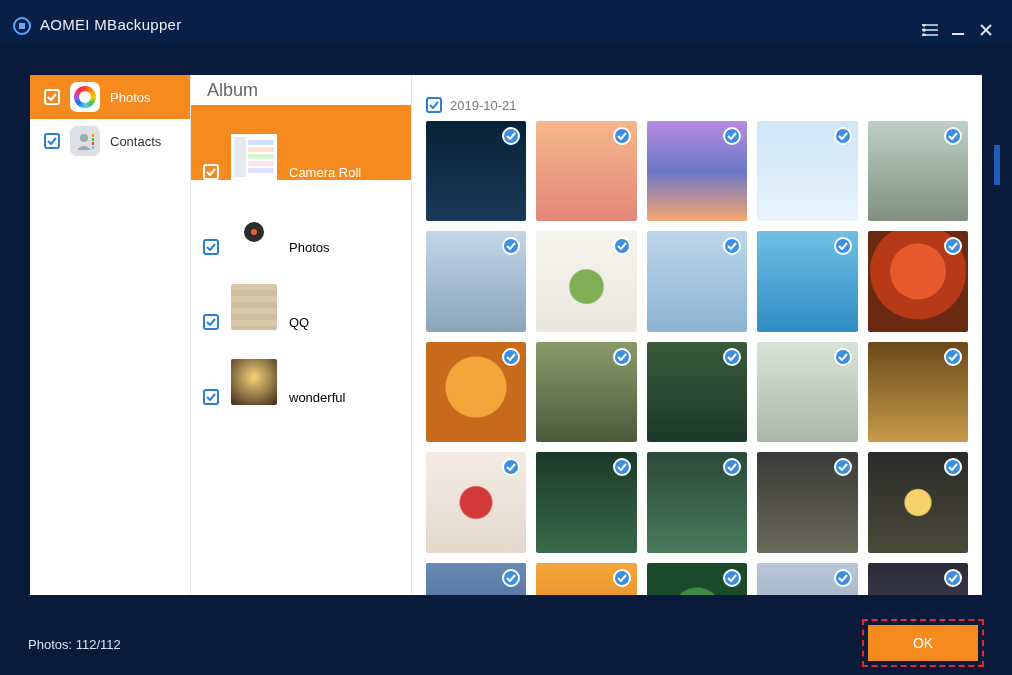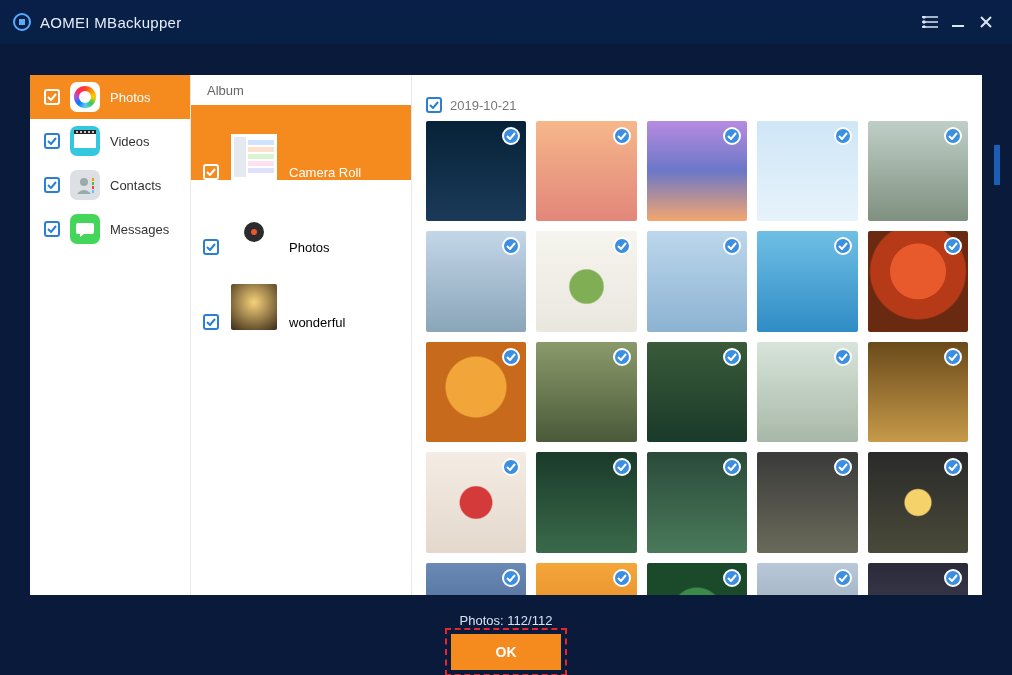--- a/index.html
+++ b/index.html
@@ -1,61 +1,61 @@
 <!DOCTYPE html>
 <html><head>
 <meta charset="utf-8">
 <style>
 * { margin: 0; padding: 0; box-sizing: border-box; font-family: -apple-system, "Segoe UI", Arial, sans-serif; }
 body { width: 1012px; height: 675px; background: #0a1a3a; overflow: hidden; }
 
-.titlebar { height: 44px; background: linear-gradient(180deg, #0a1f48, #072045); display: flex; align-items: center; padding: 4px 12px; color: #e7eefb; }
+.titlebar { height: 44px; background: linear-gradient(180deg, #0a1f48, #072045); display: flex; padding: 16px 12px; color: #e7eefb; }
 .titlebar .logo { width: 20px; height: 20px; margin-right: 8px; display: inline-flex; align-items: center; justify-content: center; }
 .titlebar .title { font-size: 15px; font-weight: 500; letter-spacing: .3px; flex: 1; }
 .titlebar .win-btn { width: 28px; height: 28px; display: flex; align-items: center; justify-content: center; color: #dbe6f5; cursor: pointer; }
 
 .content { position: absolute; top: 75px; left: 30px; right: 30px; bottom: 80px; background: #fff; display: flex; }
 
 .sidebar { width: 160px; background: #fff; padding-top: 0; }
 .side-item { height: 44px; display: flex; align-items: center; padding-left: 14px; cursor: pointer; }
 .side-item.active { background: #f58a1f; color: #fff; }
 .side-item .chk { width: 16px; height: 16px; border: 2px solid #2a7fd4; border-radius: 3px; display: flex; align-items: center; justify-content: center; margin-right: 10px; flex-shrink: 0; }
 .side-item.active .chk { border-color: #fff; }
 .side-item .chk svg { stroke: #2a7fd4; }
 .side-item.active .chk svg { stroke: #fff; }
 .side-item .icn { width: 30px; height: 30px; border-radius: 7px; margin-right: 10px; display: flex; align-items: center; justify-content: center; background: #fff; flex-shrink: 0; }
 .side-item .lbl { font-size: 13px; color: #333; }
 .side-item.active .lbl { color: #fff; }
 
 .albums { width: 222px; border-left: 1px solid #e9e9e9; border-right: 1px solid #e9e9e9; }
-.alb-head { height: 30px; display: flex; align-items: center; padding-left: 16px; font-size: 13px; color: #666; }
+.alb-head { height: 30px; display: flex; align-items: center; padding-left: 16px; font-size: 18px; color: #666; }
 .alb-item { height: 75px; display: flex; align-items: flex-end; padding: 0 12px; cursor: pointer; }
 .alb-item.active { background: #f58a1f; color: #fff; }
 .alb-item .chk { width: 16px; height: 16px; border: 2px solid #2a7fd4; border-radius: 3px; display: flex; align-items: center; justify-content: center; margin-right: 12px; flex-shrink: 0; }
 .alb-item.active .chk { border-color: #fff; }
 .alb-item .chk svg { stroke: #2a7fd4; }
 .alb-item.active .chk svg { stroke: #fff; }
 .alb-item .thumb { width: 46px; height: 46px; margin-right: 12px; background: #ddd; border-radius: 2px; flex-shrink: 0; }
 .alb-item .albname { font-size: 13px; }
 .alb-item.active .albname { color: #fff; }
 
 .photo-pane { flex: 1; padding: 22px 8px; overflow: hidden; position: relative; }
 .date-head { display: flex; align-items: center; margin-bottom: 8px; padding-left: 6px; }
 .date-head .chk { width: 16px; height: 16px; border: 2px solid #2a7fd4; border-radius: 3px; display: flex; align-items: center; justify-content: center; margin-right: 8px; }
 .date-head .date { font-size: 13px; color: #777; }
 .grid { display: grid; grid-template-columns: repeat(5, 1fr); gap: 10px; padding: 0 6px; }
 .tile { position: relative; aspect-ratio: 1/1; border-radius: 2px; overflow: hidden; cursor: pointer; }
 .tile .mark { position: absolute; top: 6px; right: 6px; width: 18px; height: 18px; border-radius: 50%; background: #3b8ee0; border: 2px solid #fff; display: flex; align-items: center; justify-content: center; }
 .scrollbar { position: absolute; right: -18px; top: 70px; width: 6px; height: 40px; background: #1b5fb5; }
 
-.statusbar { position: absolute; bottom: 0; left: 0; right: 0; height: 62px; display: flex; align-items: center; padding: 0 28px; color: #d8e3f1; flex-direction: column; }
+.statusbar { position: absolute; bottom: 0; left: 0; right: 0; height: 62px; display: flex; align-items: center; padding: 0 28px; color: #d8e3f1; }
 .statusbar .count { font-size: 13px; }
 .statusbar .spacer { flex: 1; }
 .ok-wrap { padding: 4px; border: 2px dashed #e8262b; margin-bottom: 2px; }
-.ok-btn { width: 110px; height: 36px; background: #f58a1f; color: #fff; border: none; font-size: 14px; cursor: pointer; font-weight: bold; }
+.ok-btn { width: 110px; height: 36px; background: #f58a1f; color: #fff; border: none; font-size: 14px; cursor: pointer; }
 
 .photos-glyph { width: 22px; height: 22px; border-radius: 50%; position: relative; background: conic-gradient(#ff3b30,#ff9500,#ffcc00,#34c759,#5ac8fa,#007aff,#af52de,#ff2d55,#ff3b30); }
 .photos-glyph::after { content:''; position:absolute; inset:5px; background:#fff; border-radius:50%; }
 </style>
 </head>
 <body>
 
 <div class="titlebar">
   <span class="logo">
     <svg width="18" height="18" viewBox="0 0 18 18">
@@ -100,63 +100,31 @@
           <span class="photos-glyph"></span>
         </span>
       <span class="lbl">Photos</span>
     </div>
     <div class="side-item">
       <span class="chk">
           <svg width="10" height="8" viewBox="0 0 10 8" fill="none" stroke-width="2">
             <polyline points="1,4 4,7 9,1"></polyline>
           </svg>
         </span>
-      <span class="icn" style="background:#34c8e0;">
-        <svg width="28" height="28" viewBox="0 0 28 28">
-            <rect x="3" y="7" width="22" height="14" fill="#fff"></rect>
-            <rect x="3" y="3" width="22" height="4" fill="#222"></rect>
-            <circle cx="6" cy="5" r="1" fill="#fff"></circle>
-            <circle cx="10" cy="5" r="1" fill="#fff"></circle>
-            <circle cx="14" cy="5" r="1" fill="#fff"></circle>
-            <circle cx="18" cy="5" r="1" fill="#fff"></circle>
-            <circle cx="22" cy="5" r="1" fill="#fff"></circle>
-          </svg>
-      </span>
-      <span class="lbl">Videos</span>
-    </div>
-    <div class="side-item">
-      <span class="chk">
-          <svg width="10" height="8" viewBox="0 0 10 8" fill="none" stroke-width="2">
-            <polyline points="1,4 4,7 9,1"></polyline>
-          </svg>
-        </span>
       <span class="icn" style="background:#dcdfe3;">
         <svg width="22" height="22" viewBox="0 0 22 22">
             <circle cx="10" cy="8" r="4" fill="#9aa"></circle>
             <path d="M3 20 Q10 12 17 20 Z" fill="#9aa"></path>
             <rect x="18" y="4" width="2" height="3" fill="#ff9500"></rect>
             <rect x="18" y="8" width="2" height="3" fill="#34c759"></rect>
             <rect x="18" y="12" width="2" height="3" fill="#ff3b30"></rect>
             <rect x="18" y="16" width="2" height="3" fill="#5ac8fa"></rect>
           </svg>
       </span>
       <span class="lbl">Contacts</span>
-    </div>
-    <div class="side-item">
-      <span class="chk">
-          <svg width="10" height="8" viewBox="0 0 10 8" fill="none" stroke-width="2">
-            <polyline points="1,4 4,7 9,1"></polyline>
-          </svg>
-        </span>
-      <span class="icn" style="background:#43d65b;">
-        <svg width="20" height="20" viewBox="0 0 20 20">
-            <path d="M3 4 H17 A2 2 0 0 1 19 6 V13 A2 2 0 0 1 17 15 H9 L5 18 V15 H3 A2 2 0 0 1 1 13 V6 A2 2 0 0 1 3 4 Z" fill="#fff"></path>
-          </svg>
-      </span>
-      <span class="lbl">Messages</span>
     </div>
   </div>
 
   <div class="albums">
     <div class="alb-head">Album</div>
 
     <div class="alb-item active">
       <span class="chk">
           <svg width="10" height="8" viewBox="0 0 10 8" fill="none" stroke-width="2">
             <polyline points="1,4 4,7 9,1"></polyline>
@@ -185,20 +153,29 @@
       <span class="thumb" style="background:#fff;display:flex;align-items:center;justify-content:center;">
         <svg width="28" height="28" viewBox="0 0 28 28">
             <circle cx="14" cy="14" r="10" fill="#2b2b2b"></circle>
             <circle cx="14" cy="14" r="3" fill="#e53"></circle>
           </svg>
       </span>
       <span class="albname">Photos</span>
     </div>
 
 
+    <div class="alb-item">
+      <span class="chk">
+          <svg width="10" height="8" viewBox="0 0 10 8" fill="none" stroke-width="2">
+            <polyline points="1,4 4,7 9,1"></polyline>
+          </svg>
+        </span>
+      <span class="thumb" style="background:repeating-linear-gradient(180deg,#d6c8a8 0 6px,#cdbf9f 6px 12px);"></span>
+      <span class="albname">QQ</span>
+    </div>
 
 
     <div class="alb-item">
       <span class="chk">
           <svg width="10" height="8" viewBox="0 0 10 8" fill="none" stroke-width="2">
             <polyline points="1,4 4,7 9,1"></polyline>
           </svg>
         </span>
       <span class="thumb" style="background:radial-gradient(circle at 50% 40%,#f7d27a,#3a2a18);"></span>
       <span class="albname">wonderful</span>

